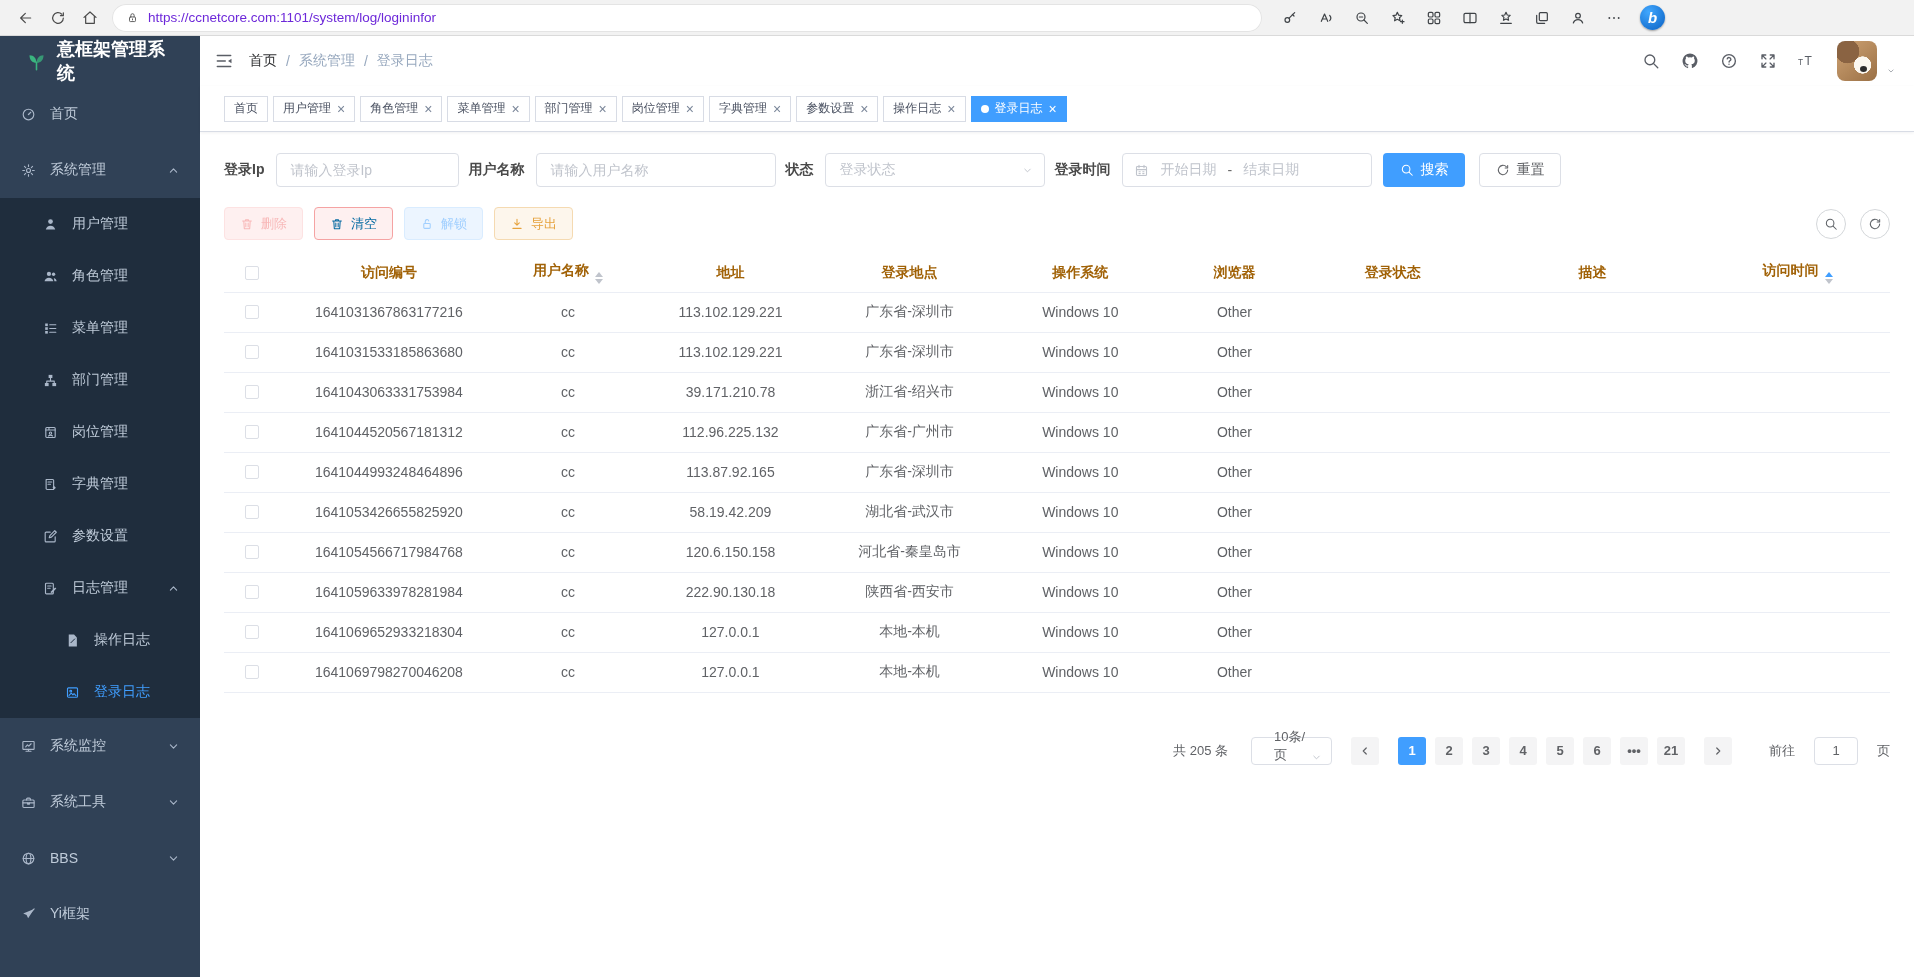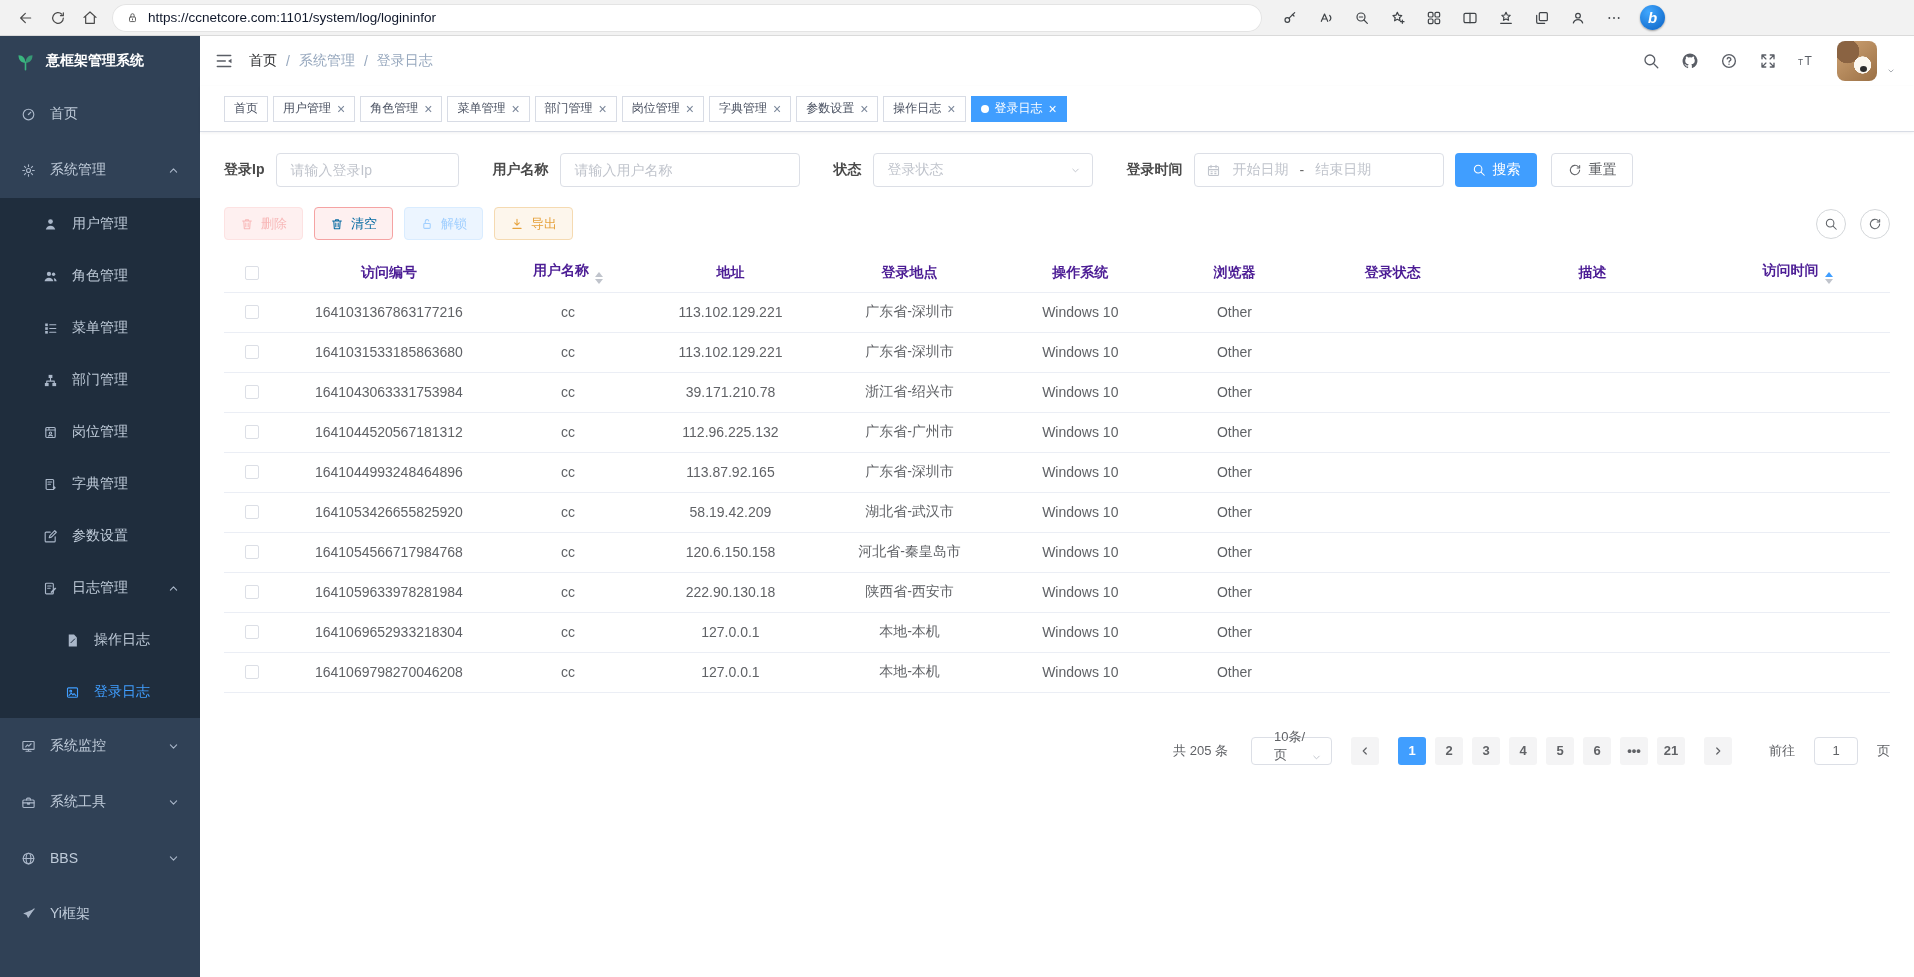--- a/index.html
+++ b/index.html
@@ -7,35 +7,35 @@
   font-family:"Liberation Sans","DejaVu Sans",sans-serif;}
 .icon{display:inline-flex;align-items:center;justify-content:center;line-height:1}
 .icon svg{display:block}
 
 
 .browser-bar{height:36px;background:#f2f2f2;border-bottom:1px solid #dadada;
   display:flex;align-items:center;padding:0 10px;}
 .bicon{width:32px;height:28px;display:flex;align-items:center;justify-content:center;
   font-size:16px;color:#4a4a4a;border-radius:4px;cursor:pointer;flex:none}
 .url-pill{width:1150px;height:28px;margin-left:6px;background:#fff;border-radius:14px;
-  display:flex;align-items:center;gap:9px;padding:0 14px;color:#0f172a;font-size:13.5px;
+  display:flex;align-items:center;gap:9px;padding:0 14px;color:#6d28d9;font-size:13.5px;
   box-shadow:0 0 0 1px #e4e4e4 inset;}
 .b-actions{display:flex;align-items:center;margin-left:10px;}
 .b-actions .bicon{width:36px;color:#3f4347}
 .bing{width:25px;height:25px;border-radius:50%;margin-left:8px;flex:none;cursor:pointer;
   background:radial-gradient(circle at 35% 28%,#41a8ff,#0a60c2);color:#fff;font-weight:bold;
   font-style:italic;display:flex;align-items:center;justify-content:center;font-size:15px;
   box-shadow:0 1px 2px rgba(0,0,0,.35)}
 
 
 .app{display:flex;height:941px;}
 .sidebar{width:200px;flex:none;background:#304156;color:#bfcbd9;font-size:14px;
   display:flex;flex-direction:column;overflow:hidden}
-.logo-row{height:50px;flex:none;display:flex;align-items:center;gap:10px;padding:0 15px;
-  color:#fff;font-weight:bold;font-size:14px;}
+.logo-row{height:50px;flex:none;display:flex;align-items:center;gap:10px;padding:0 26px;
+  color:#fff;font-weight:bold;font-size:18px;}
 .leaf{color:#3ab57f;font-size:21px}
 .menu{flex:1;overflow:hidden}
 .m-item{display:flex;align-items:center;gap:13px;height:56px;padding:0 18px 0 20px;cursor:pointer;}
 .m-item .icon{width:17px;font-size:15px;color:#aab7c9;flex:none}
 .m-label{flex:1;white-space:nowrap}
 .chev{font-size:12px;color:#9fb0c3}
 .submenu{background:#1f2d3d;}
 .submenu .m-item{height:52px;padding-left:42px;}
 .submenu .m-item.lv2{padding-left:64px;}
 .m-item.active,.m-item.active .icon{color:#409eff}
@@ -64,21 +64,21 @@
   border-bottom:1px solid #d8dce5;box-shadow:0 1px 3px rgba(0,21,41,.06);}
 .tab{height:26px;display:flex;align-items:center;gap:6px;padding:0 9px;border:1px solid #d8dce5;
   background:#fff;color:#495060;font-size:12px;cursor:pointer;white-space:nowrap}
 .tclose{font-size:14px;color:#7a8699;cursor:pointer;line-height:1}
 .tab.active{background:#409eff;border-color:#409eff;color:#fff;}
 .tab.active .tclose{color:#fff}
 .dot{width:8px;height:8px;border-radius:50%;background:#fff;flex:none}
 
 
 .filters{display:flex;align-items:center;padding:21px 24px 0;flex:none}
-.fgroup{display:flex;align-items:center;gap:12px;margin-right:33px;}
+.fgroup{display:flex;align-items:center;gap:12px;margin-right:9px;}
 .flabel{font-size:14px;font-weight:bold;color:#4a4a4a;white-space:nowrap}
 .tinput{height:34px;border:1px solid #dcdfe6;border-radius:4px;padding:0 13px;font-size:14px;
   color:#606266;font-family:inherit;outline:none;background:#fff}
 .tinput::placeholder{color:#c0c4cc}
 .w-ip{width:183px}.w-name{width:240px}
 .selectbox{width:220px;height:34px;border:1px solid #dcdfe6;border-radius:4px;background:#fff;
   display:flex;align-items:center;justify-content:space-between;padding:0 10px 0 13px;
   font-size:14px;color:#c0c4cc;cursor:pointer}
 .sel-caret{color:#c0c4cc;font-size:13px}
 .daterange{width:250px;height:34px;border:1px solid #dcdfe6;border-radius:4px;background:#fff;
@@ -100,21 +100,21 @@
 .btn-clear{background:#fef0f0;border-color:#f5a3a3;color:#0369a1;}
 .btn-unlock{background:#ecf5ff;border-color:#d9ecff;color:#a0cfff;justify-content:space-between;}
 .btn-export{background:#fdf6ec;border-color:#f5dab1;color:#e6a23c;}
 .tb-right{margin-left:auto;display:flex;gap:14px;}
 .circle-btn{width:30px;height:30px;border-radius:50%;border:1px solid #d4d7da;background:#fff;
   display:flex;align-items:center;justify-content:center;color:#5f6368;font-size:14px;cursor:pointer}
 
 
 .grid-wrap{padding:14px 24px 0;flex:none}
 table{width:100%;border-collapse:collapse;table-layout:fixed;}
-th{height:38px;font-size:14px;color:#4c1d95;font-weight:bold;border-bottom:1px solid #ebeef5;
+th{height:38px;font-size:14px;color:#a16207;font-weight:bold;border-bottom:1px solid #ebeef5;
   text-align:center;white-space:nowrap}
 td{height:40px;font-size:14px;color:#606266;border-bottom:1px solid #ebeef5;text-align:center;
   white-space:nowrap;overflow:hidden}
 .cb{width:14px;height:14px;border:1px solid #dcdfe6;border-radius:2px;margin:0 auto;
   background:#fff;cursor:pointer}
 .carets{display:inline-flex;flex-direction:column;margin-left:6px;vertical-align:-2px;gap:2px;}
 .carets i{width:0;height:0;border-left:4px solid transparent;border-right:4px solid transparent;display:block}
 .cup{border-bottom:5px solid #c0c4cc;}.cup.on{border-bottom-color:#409eff}
 .cdown{border-top:5px solid #c0c4cc;}
 

